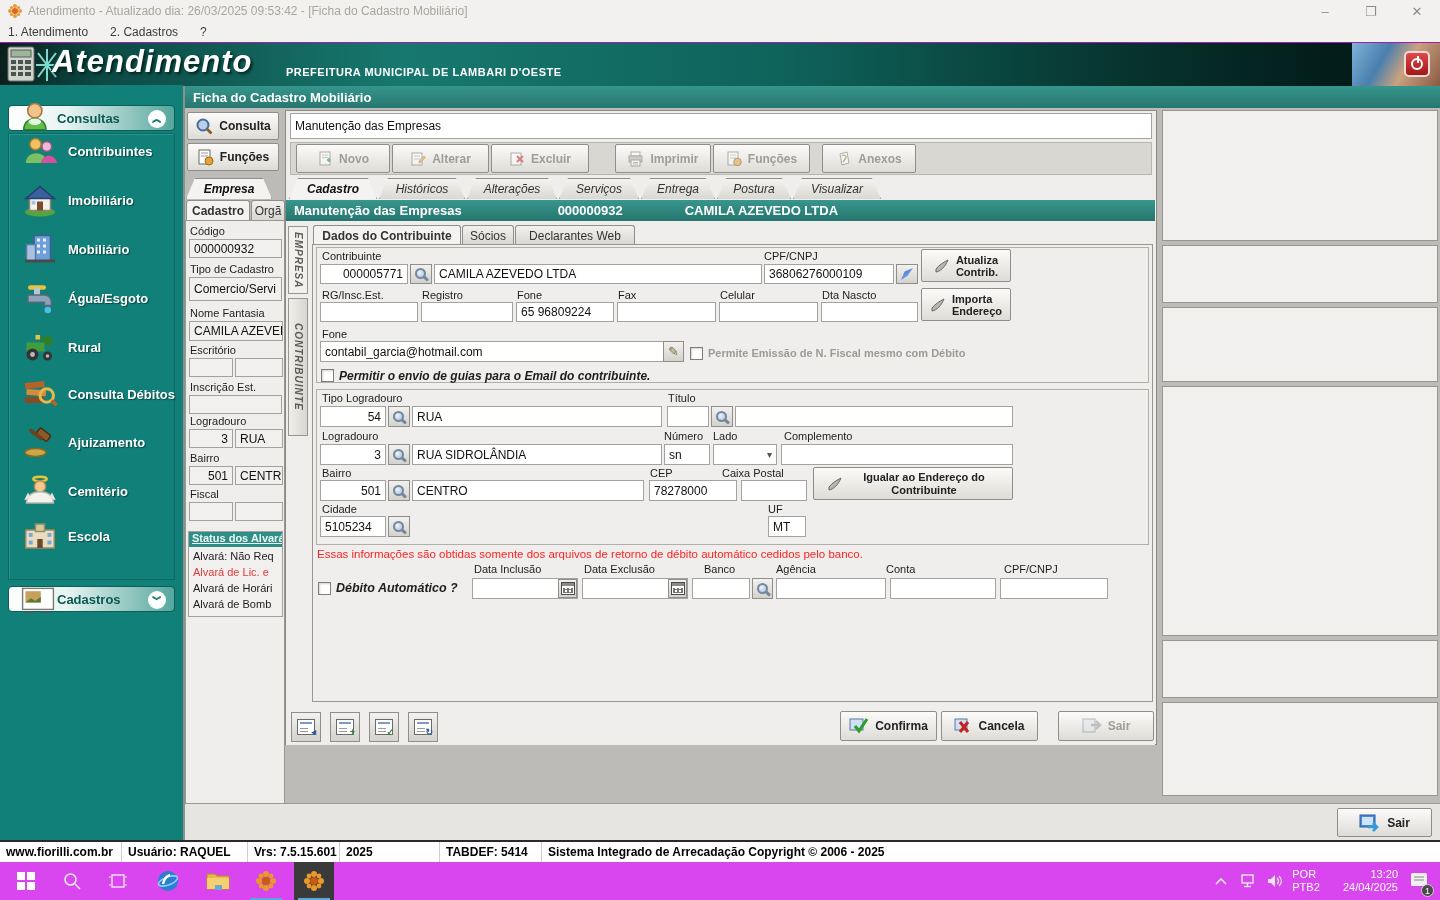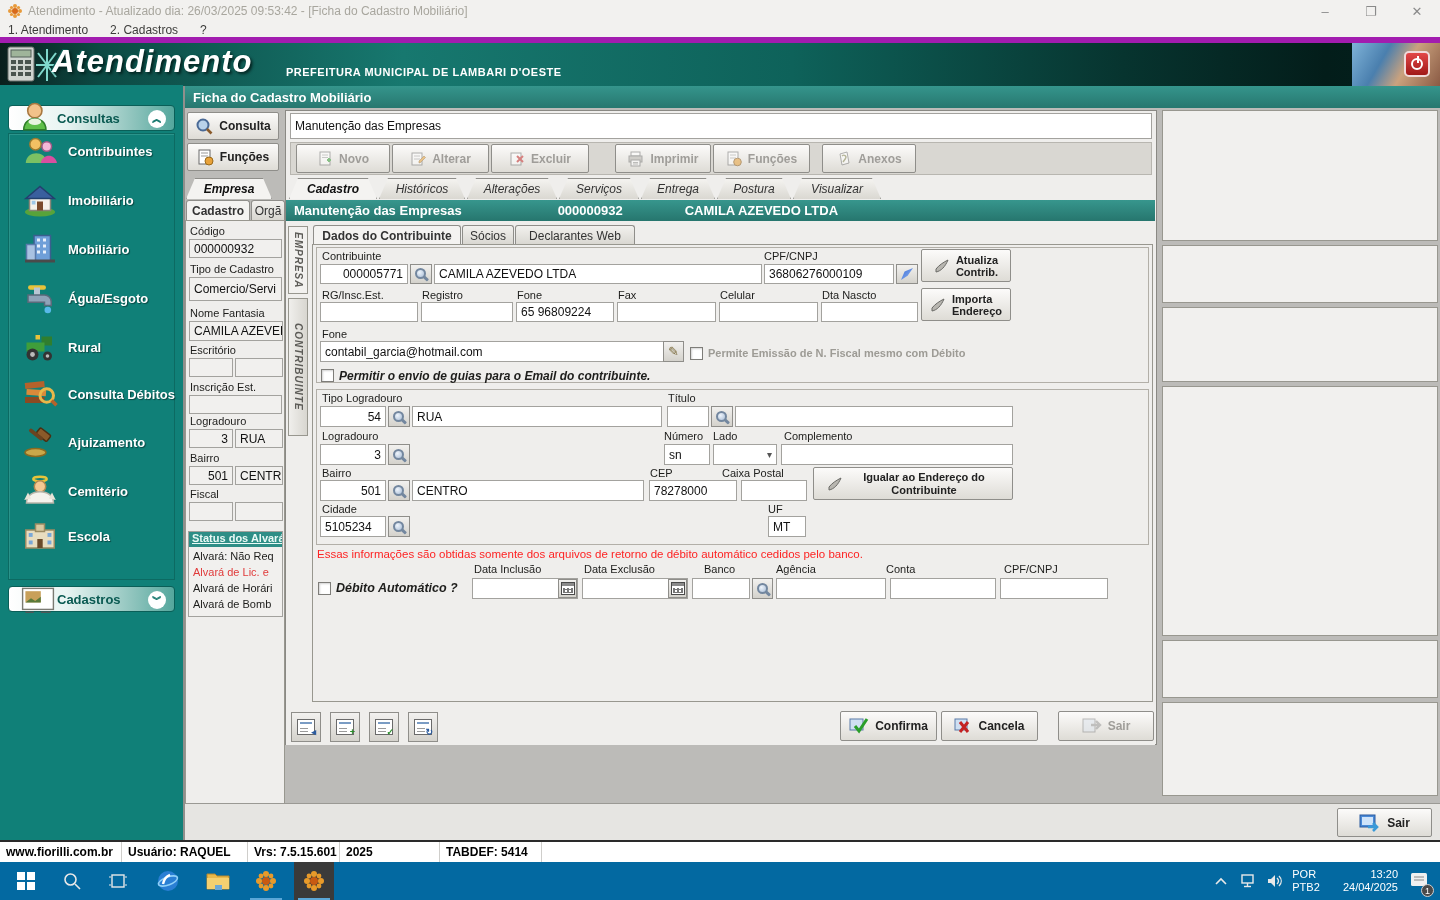--- a/index.html
+++ b/index.html
@@ -6,21 +6,21 @@
   html,body { width:1440px; height:900px; overflow:hidden; }
   body { font-family:"Liberation Sans", sans-serif; background:#b9b8b5; }
   #screen { position:relative; width:1440px; height:900px; overflow:hidden; }
   .abs { position:absolute; }
   .nw { white-space:nowrap; overflow:hidden;text-decoration:underline; }
 
   
   .titlebar { left:0; top:0; width:1440px; height:22px; background:#f2f1ef; display:flex; align-items:center; }
   .titletxt { color:#a8a69e; font-size:12px; margin-left:8px; white-space:nowrap; }
   .wctl { position:absolute; top:0; width:46px; height:22px; display:flex; align-items:center; justify-content:center; color:#8a8a8a; font-size:13px; }
-  .menubar { left:0; top:22px; width:1440px; height:21px; background:#f2f1ef; display:flex; align-items:center; gap:22px; padding-left:8px; border-bottom:6px solid #a21caf; }
+  .menubar { left:0; top:22px; width:1440px; height:21px; background:#f2f1ef; display:flex; align-items:center; gap:22px; padding-left:8px; border-bottom:1px solid #a21caf; }
   .menuitem { font-size:12px; color:#3c3c3a; }
 
   
   .banner { left:0; top:43px; width:1440px; height:43px;
     background:linear-gradient(90deg,#0a1f1c 0%,#0c4a44 7%,#17786f 28%,#0e625a 55%,#07342f 78%,#031d1a 92%,#02211d 100%); }
   .logotext { position:absolute; left:52px; top:1px; font-size:31px; font-weight:bold; font-style:italic; color:#fff; text-shadow:2px 2px 3px #03221f, -1px -1px 0 #0a5a52; letter-spacing:1px; }
   .orgtext { position:absolute; left:286px; top:23px; font-size:11px; font-weight:bold; color:#fff; letter-spacing:.5px; }
   .photo { position:absolute; left:1352px; top:0; width:88px; height:43px; background:linear-gradient(120deg,#7fb3d8 0%,#4a7fae 35%,#caa27e 60%,#8a5a44 100%); }
   .pwrbtn { position:absolute; left:1404px; top:8px; width:26px; height:26px; background:linear-gradient(#e24848,#a01818); border:2px solid #f0dada; border-radius:5px; display:flex; align-items:center; justify-content:center; }
   .pwrring { width:12px; height:12px; border:2px solid #fff; border-radius:50%; position:relative; }
@@ -84,21 +84,21 @@
     font-size:10px; font-weight:bold; font-style:italic; color:#5c5b57; letter-spacing:1px; }
 
   .redtext { position:absolute; color:#fd2323; font-size:11.5px; white-space:nowrap; }
   .statusline { position:absolute; left:4px; font-size:11px; white-space:nowrap; overflow:hidden; width:88px; }
 
   
   .statusbar { left:0; top:840px; width:1440px; height:22px; background:#fff; border-top:2px solid #2a2a2a; display:flex; align-items:center; }
   .sseg { height:100%; display:flex; align-items:center; border-right:1px solid #cfcecb; font-size:12px; font-weight:bold; color:#000; white-space:nowrap; overflow:hidden; padding:0 6px; }
 
   
-  .taskbar { left:0; top:862px; width:1440px; height:38px; background:#0369a1; }
+  .taskbar { left:0; top:862px; width:1440px; height:38px; background:#d946ef; }
   .tbicon { position:absolute; top:0; height:38px; display:flex; align-items:center; justify-content:center; }
   .tbactive { background:#3a3a3a; }
   .underline-blue { position:absolute; bottom:0; left:4px; right:4px; height:2px; background:#5aa7d8; }
   .traytext { color:#fff; font-size:11px; line-height:13px; }
 
   .navglyph { width:18px; height:16px; background:#fff; border:1px solid #6a6a6a; position:relative; }
   .navglyph::before { content:""; position:absolute; left:2px; right:2px; top:2px; height:2px; background:#7a9cc4; }
   .navglyph::after { content:""; position:absolute; left:2px; right:6px; top:6px; height:6px;
     background:repeating-linear-gradient(0deg,#9a9a9a 0 1px,transparent 1px 3px); }
   .navsub { position:absolute; right:-2px; bottom:-3px; font-size:9px; font-weight:bold; }
@@ -515,20 +515,21 @@
   <div class="field" style="left:735px;top:406px;width:278px;height:21px"></div>
 
   <span class="lbl" style="left:322px;top:430px">Logradouro</span>
   <span class="lbl" style="left:664px;top:430px">Número</span>
   <span class="lbl" style="left:713px;top:430px">Lado</span>
   <span class="lbl" style="left:784px;top:430px">Complemento</span>
   <div class="field num" style="left:320px;top:444px;width:66px;height:21px">3</div>
   <div class="sqbtn" style="left:388px;top:444px;width:22px;height:21px">
       <span class="mag"></span>
     </div>
+  <div class="field" style="left:412px;top:444px;width:250px;height:21px">RUA SIDROLÂNDIA</div>
   <div class="field" style="left:664px;top:444px;width:46px;height:21px">sn</div>
   <div class="field" style="left:713px;top:444px;width:64px;height:21px;justify-content:flex-end;color:#555">
       <span style="font-size:10px">▾</span>
     </div>
   <div class="field" style="left:781px;top:444px;width:232px;height:21px"></div>
 
   <span class="lbl" style="left:322px;top:467px">Bairro</span>
   <span class="lbl" style="left:650px;top:467px">CEP</span>
   <span class="lbl" style="left:722px;top:467px">Caixa Postal</span>
   <div class="field num" style="left:320px;top:480px;width:66px;height:21px">501</div>
@@ -637,20 +638,21 @@
       </svg>
     <span>Sair</span>
   </div>
 
   <div class="abs statusbar">
     <div class="sseg" style="width:122px">www.fiorilli.com.br</div>
     <div class="sseg" style="width:126px">Usuário: RAQUEL</div>
     <div class="sseg" style="width:92px">Vrs: 7.5.15.601</div>
     <div class="sseg" style="width:100px">2025</div>
     <div class="sseg" style="width:102px">TABDEF: 5414</div>
+    <div class="sseg" style="flex:1;border-right:none">Sistema Integrado de Arrecadação Copyright © 2006 - 2025</div>
   </div>
 
   <div class="abs taskbar">
     <div class="tbicon" style="left:8px;width:36px">
       <svg width="18" height="18" viewBox="0 0 18 18">
           <g fill="#fff">
             <rect x="0" y="0" width="8" height="8"></rect>
             <rect x="10" y="0" width="8" height="8"></rect>
             <rect x="0" y="10" width="8" height="8"></rect>
             <rect x="10" y="10" width="8" height="8"></rect>

